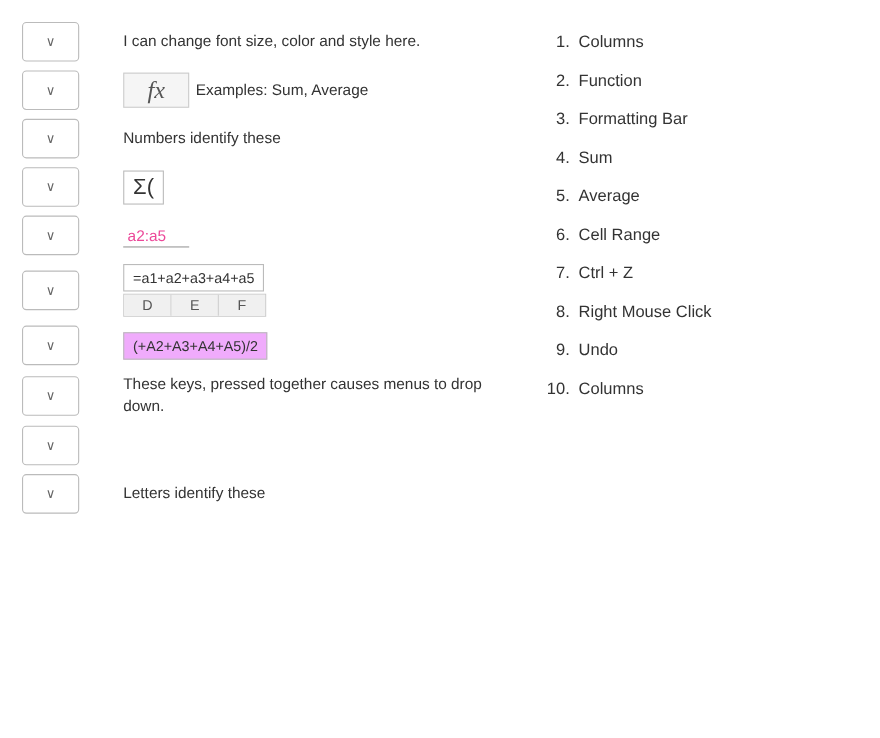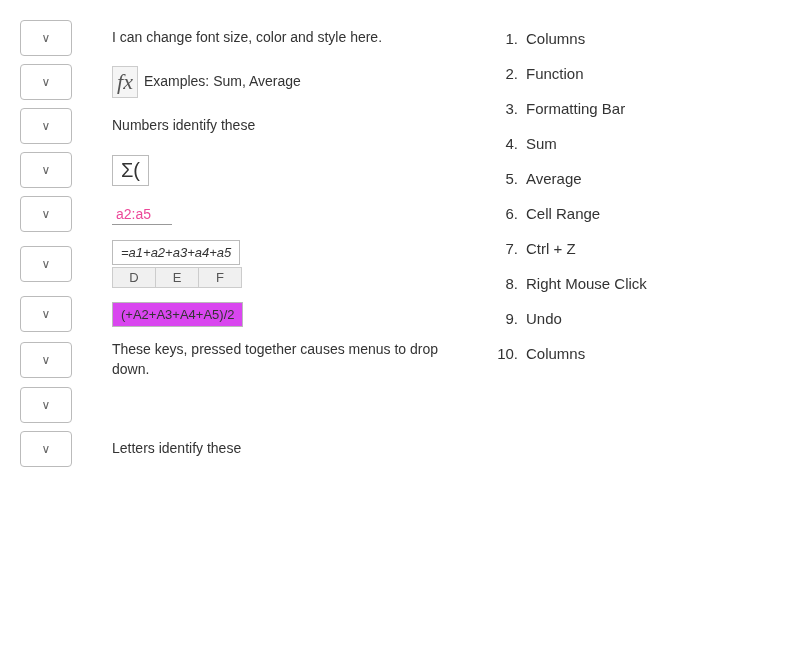--- a/index.html
+++ b/index.html
@@ -58,21 +58,21 @@
       line-height: 1.4;
       color: #333;
     }
     
     .fx-icon {
       font-style: italic;
       font-family: 'Times New Roman', serif;
       font-size: 22px;
       color: #555;
       border: 1px solid #ccc;
-      padding: 2px 4px;
+      padding: 2px 21px;
       background: #f5f5f5;
       display: inline-block;
       margin-right: 6px;
     }
     .fx-row {
       display: flex;
       align-items: center;
     }
     
     .sum-symbol {
@@ -94,21 +94,20 @@
     }
     
     .formula-box {
       border: 1.5px solid #bbb;
       padding: 4px 8px;
       background: #fff;
       font-size: 13px;
       color: #333;
       display: inline-block;
       min-width: 120px;
-      font-style: italic;
     }
     
     .col-headers {
       display: flex;
       border: 1px solid #ccc;
       margin-top: 2px;
       width: 130px;
     }
     .col-header {
       flex: 1;
@@ -117,21 +116,21 @@
       font-size: 13px;
       border-right: 1px solid #ccc;
       background: #f0f0f0;
       color: #555;
     }
     .col-header:last-child { border-right: none; }
     
     .avg-formula {
       border: 1.5px solid #bbb;
       padding: 4px 8px;
-      background: #d946ef;
+      background: #f0abfc;
       font-size: 13px;
       display: inline-block;
     }
     
     .answer-item {
       display: flex;
       align-items: baseline;
       gap: 8px;
     }
     .answer-num {

